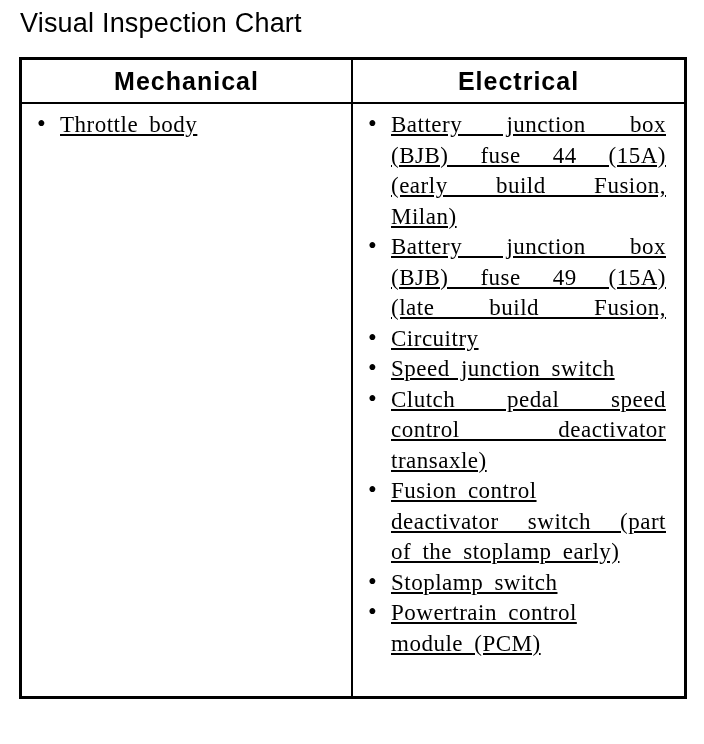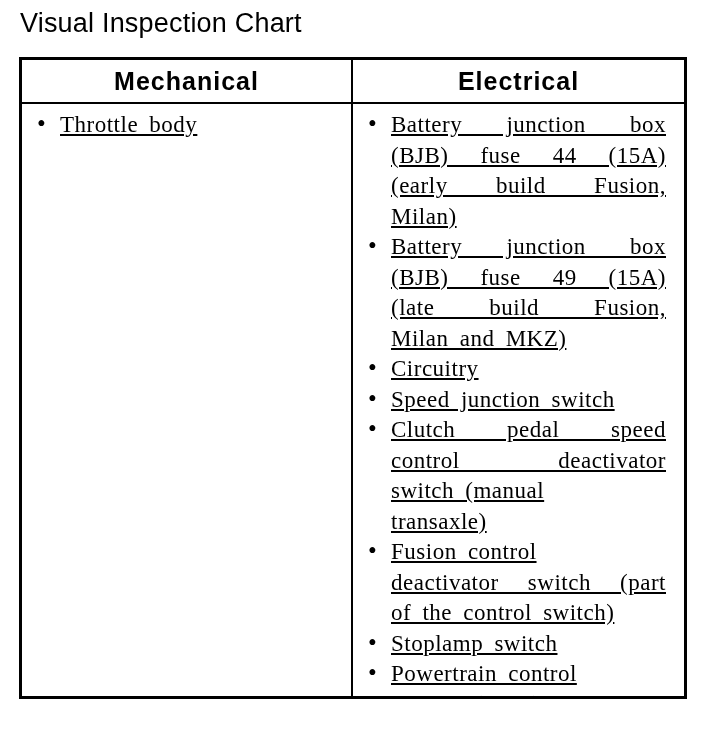--- a/index.html
+++ b/index.html
@@ -97,46 +97,44 @@
         <div class="ln j">(BJB) fuse 44 (15A)</div>
         <div class="ln j">(early build Fusion,</div>
         <div class="ln">Milan)</div>
       </li>
 
       <li>
         <span class="bullet">•</span>
         <div class="ln j">Battery junction box</div>
         <div class="ln j">(BJB) fuse 49 (15A)</div>
         <div class="ln j">(late build Fusion,</div>
-        <div class="ln">Milan and MKZ)</div>
       </li>
 
       <li>
         <span class="bullet">•</span>
         <div class="ln">Circuitry</div>
       </li>
 
       <li>
         <span class="bullet">•</span>
         <div class="ln">Speed junction switch</div>
       </li>
 
       <li>
         <span class="bullet">•</span>
         <div class="ln j">Clutch pedal speed</div>
         <div class="ln j">control deactivator</div>
-        <div class="ln">switch (manual</div>
         <div class="ln">transaxle)</div>
       </li>
 
       <li>
         <span class="bullet">•</span>
         <div class="ln">Fusion control</div>
         <div class="ln j">deactivator switch (part</div>
-        <div class="ln">of the control switch)</div>
+        <div class="ln">of the stoplamp early)</div>
       </li>
 
       <li>
         <span class="bullet">•</span>
         <div class="ln">Stoplamp switch</div>
       </li>
 
       <li>
         <span class="bullet">•</span>
         <div class="ln">Powertrain control</div>

